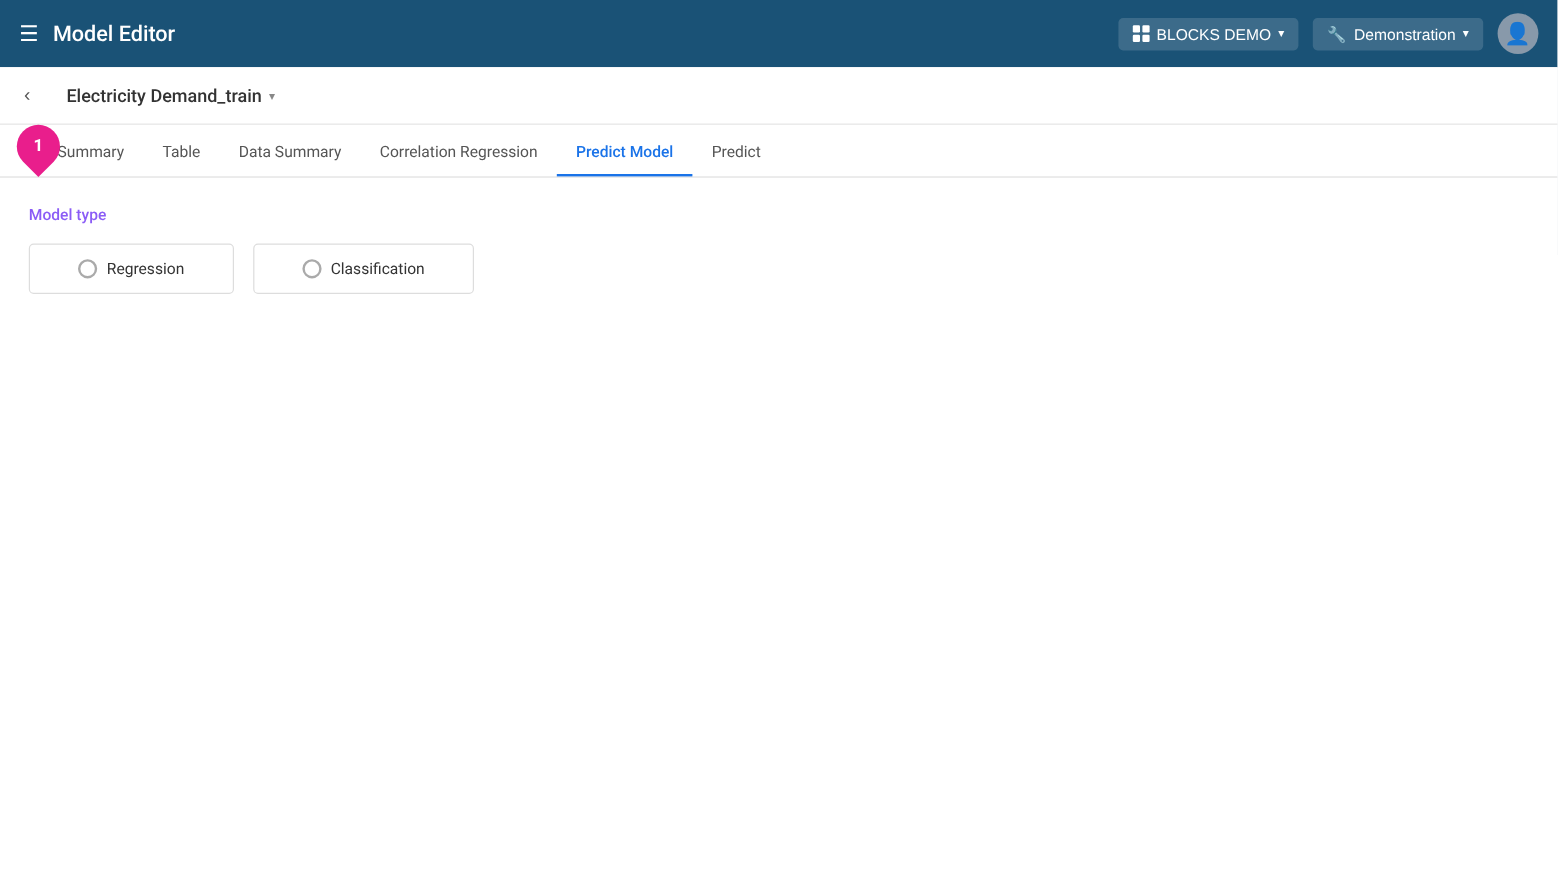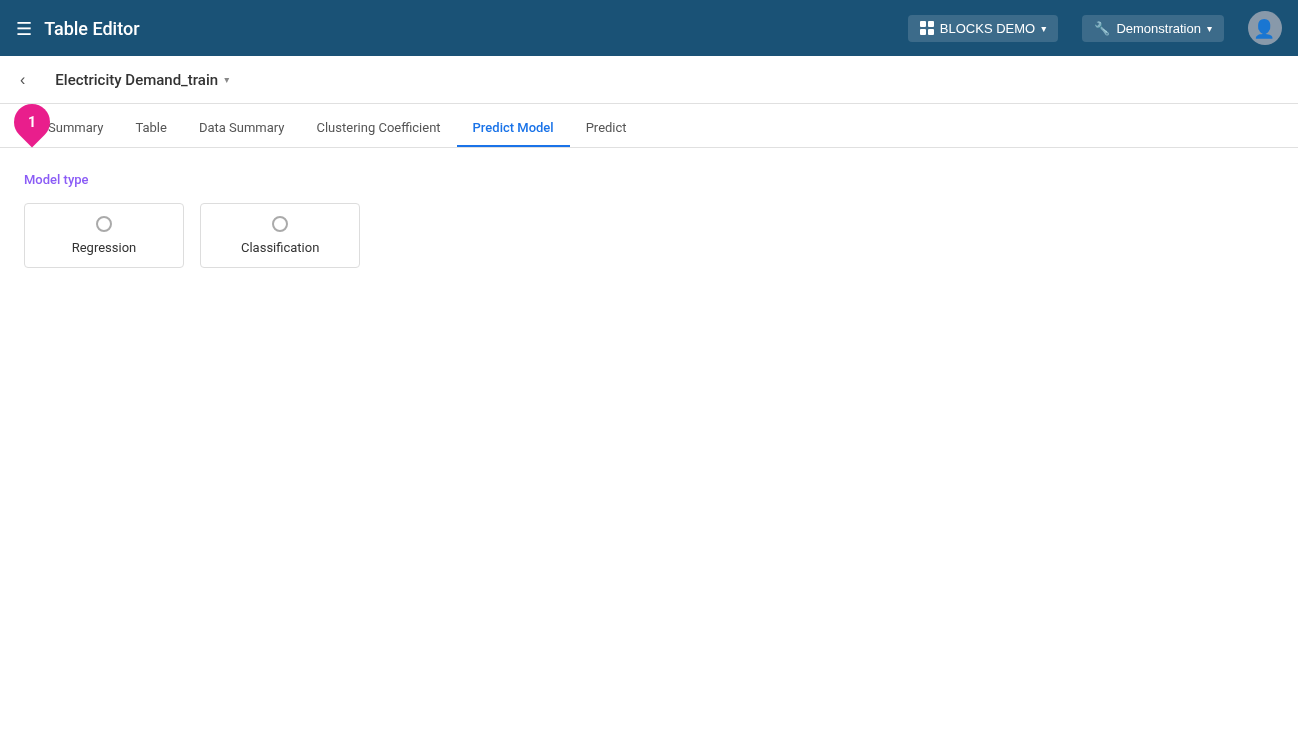--- a/index.html
+++ b/index.html
@@ -40,21 +40,21 @@
 
     .app-title {
       color: white;
       font-size: 18px;
       font-weight: 500;
     }
 
     .navbar-right {
       display: flex;
       align-items: center;
-      gap: 24px;
+      gap: 12px;
     }
 
     .nav-btn {
       background: rgba(255,255,255,0.15);
       border: none;
       border-radius: 4px;
       color: white;
       padding: 6px 12px;
       cursor: pointer;
       display: flex;
@@ -188,38 +188,37 @@
       border-radius: 4px;
       padding: 12px 40px;
       display: flex;
       align-items: center;
       gap: 8px;
       cursor: pointer;
       background: white;
       font-size: 13px;
       color: #333;
       min-width: 160px;
-      flex-direction: column;
     }
 
     .radio-circle {
       width: 16px;
       height: 16px;
       border: 2px solid #aaa;
       border-radius: 50%;
       flex-shrink: 0;
     }
   </style>
 </head>
 <body>
 
 <nav class="navbar">
   <div class="navbar-left">
     <span class="hamburger-icon">☰</span>
-    <span class="app-title">Table Editor</span>
+    <span class="app-title">Model Editor</span>
   </div>
   <div class="navbar-right">
     <button class="nav-btn">
       <span style="display:inline-grid;grid-template-columns:1fr 1fr;gap:2px;width:14px;height:14px;">
         <span style="background:white;border-radius:1px;display:block;"></span>
         <span style="background:white;border-radius:1px;display:block;"></span>
         <span style="background:white;border-radius:1px;display:block;"></span>
         <span style="background:white;border-radius:1px;display:block;"></span>
       </span>
       <span>BLOCKS DEMO</span>
@@ -247,21 +246,21 @@
 </div>
 
 <div class="tour-badge">
   <span class="tour-badge-inner">1</span>
 </div>
 
 <div class="tabs-container" id="tabs-row">
 <div class="tab">Summary</div>
     <div class="tab">Table</div>
     <div class="tab">Data Summary</div>
-    <div class="tab">Clustering Coefficient</div>
+    <div class="tab">Correlation Regression</div>
     <div class="tab active">Predict Model</div>
     <div class="tab">Predict</div>
   </div>
 
 <div class="main-content">
   <div class="model-type-label">Model type</div>
   <div class="model-options" id="model-options-container">
   <div class="model-option">
         <span class="radio-circle"></span>
         <span>Regression</span>

